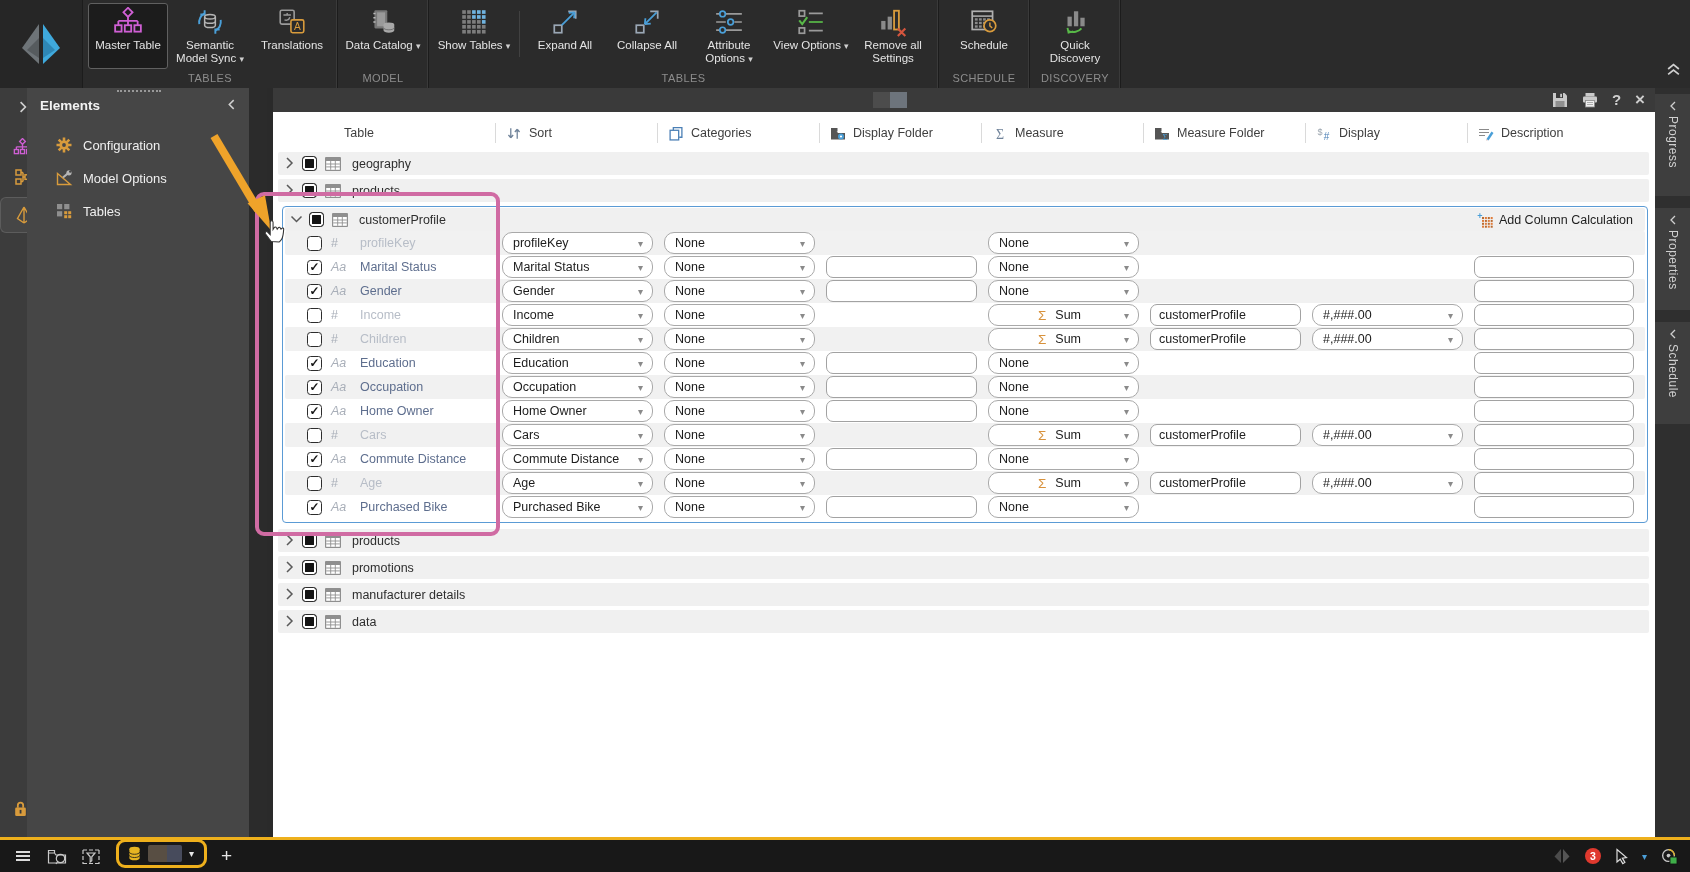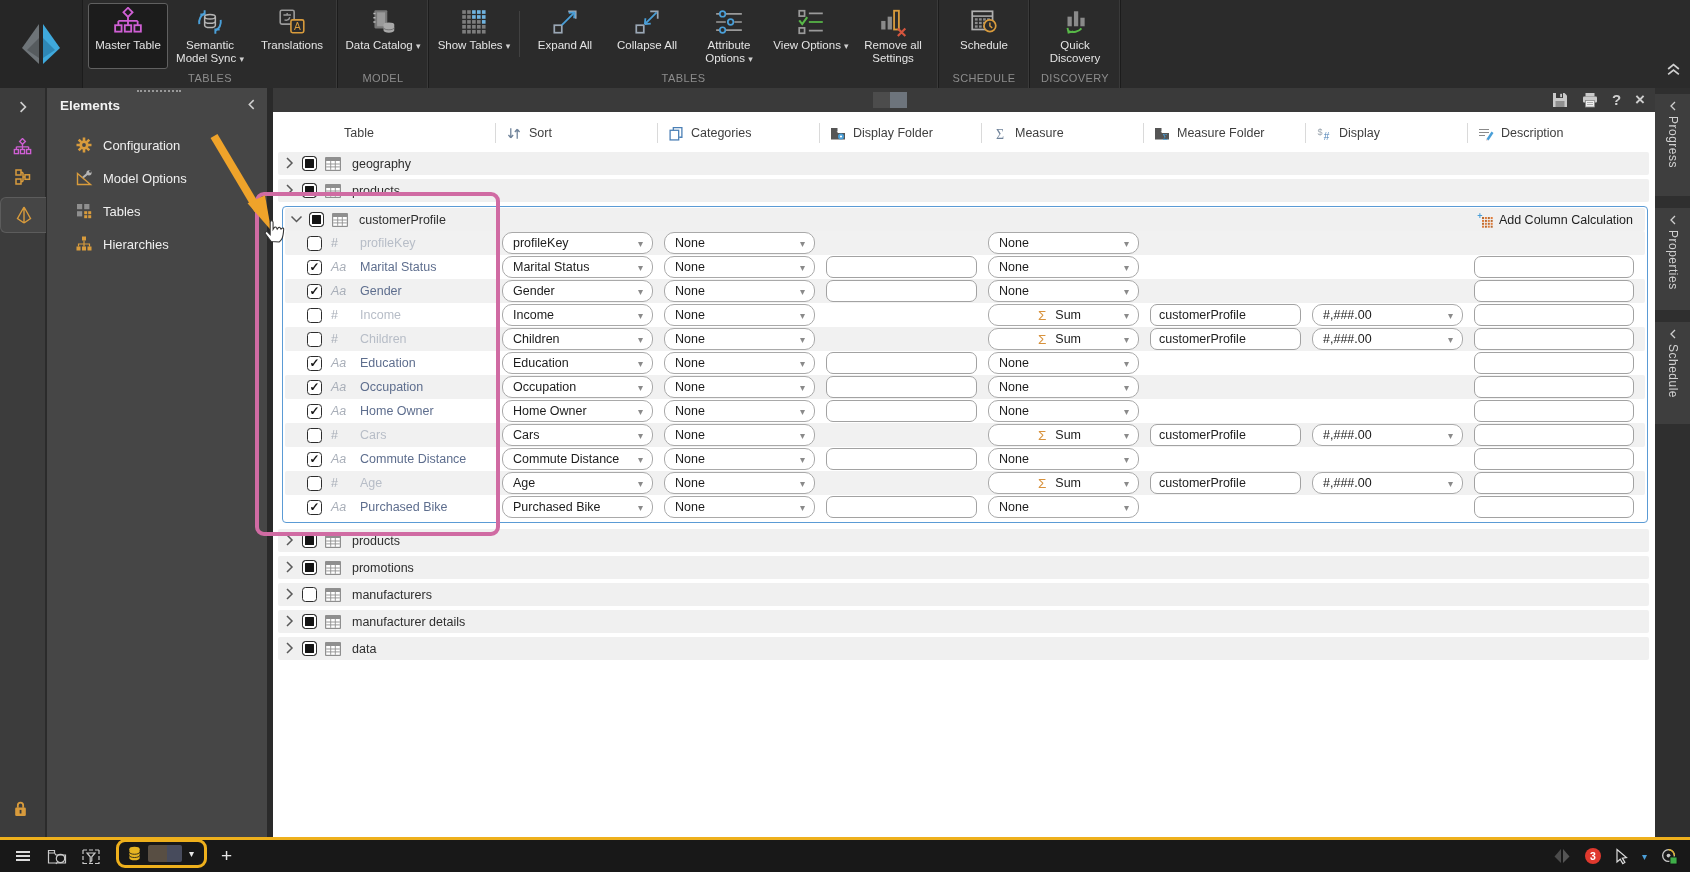--- a/index.html
+++ b/index.html
@@ -23,21 +23,21 @@
   .ribbon-collapse{position:absolute;right:9px;top:62px;z-index:5}
 
   
   .icon-strip{position:absolute;left:0;top:88px;width:45px;bottom:35px;background:#3c3c3c}
   .rail-btn{width:45px;height:28px;display:flex;align-items:center;justify-content:center;color:#cfcfcf}
   .rail-tab{width:45px;height:34px;display:flex;align-items:center;justify-content:center}
   .rail-tab.selected{background:#464646;border-top:1px solid #5c5c5c;border-bottom:1px solid #5c5c5c;border-left:1px solid #5c5c5c;border-radius:6px 0 0 6px}
   .rail-lock{position:absolute;left:13px;bottom:16px}
 
   
-  .left-panel{position:absolute;left:47px;top:88px;width:222px;bottom:35px;background:#464646;color:#eee}
+  .left-panel{position:absolute;left:27px;top:88px;width:222px;bottom:35px;background:#464646;color:#eee}
   .panel-header{height:30px;display:flex;align-items:center;justify-content:space-between;padding:2px 12px 0 13px;
                 font-size:13.5px;font-weight:700;color:#f2f2f2}
   .panel-grip{position:absolute;left:90px;top:2px;width:44px;border-top:2px dotted #bdbdbd;opacity:.7}
   .panel-collapse{color:#cfcfcf}
   .panel-items{padding-top:8px}
   .panel-item{height:30px;margin:1px 5px;display:flex;align-items:center;gap:10px;padding-left:22px;font-size:13px;
               border:1px solid transparent;border-radius:3px;color:#efefef}
   .panel-item.selected{background:#343434;border-color:#7a7a7a}
   .panel-item .icon svg{width:18px;height:18px}
 
@@ -417,34 +417,20 @@
             <g fill="#d89b3c">
               <rect x="9.2" y="9.2" width="3" height="3"></rect>
               <rect x="13.2" y="9.2" width="3" height="3"></rect>
               <rect x="9.2" y="13.2" width="3" height="3"></rect>
               <rect x="13.2" y="13.2" width="3" height="3"></rect>
             </g>
           </svg>
         </span>
         <span>Tables</span>
       </div>
-      <div class="panel-item">
-        <span class="icon" style="width:18px;height:18px">
-          <svg viewBox="0 0 18 18">
-            <g fill="#d89b3c">
-              <rect x="7" y="1.5" width="4" height="4"></rect>
-              <rect x="1.5" y="11.5" width="4" height="4"></rect>
-              <rect x="7" y="11.5" width="4" height="4"></rect>
-              <rect x="12.5" y="11.5" width="4" height="4"></rect>
-            </g>
-            <path d="M9 5.5V9M3.5 11.5V9h11v2.5M9 9v2.5" stroke="#d89b3c" fill="none" stroke-width="1.2"></path>
-          </svg>
-        </span>
-        <span>Hierarchies</span>
-      </div>
     </div>
 </div>
 
 <div class="splitter"></div>
 
 <div class="content">
   <div class="content-toolbar">
     <div class="dock-squares">
         <b></b>
         <b></b>
@@ -1094,35 +1080,20 @@
             </svg></span>
           <span class="cb filled"></span>
           <span class="icon" style="width:16px;height:14px">
             <svg viewBox="0 0 16 14">
               <rect x="0" y="0" width="16" height="14" rx="1" fill="#8f8f8f"></rect>
               <rect x="1.2" y="4" width="13.6" height="8.8" fill="#fff"></rect>
               <path d="M1.2 7h13.6M1.2 9.9h13.6M5.7 4v8.8M10.3 4v8.8" stroke="#8f8f8f" stroke-width=".9"></path>
             </svg>
           </span>
           <span class="name">promotions</span>
-          <span class="spacer"></span>
-        </div>
-        <div class="band">
-          <span class="chev"><svg width="9" height="12" viewBox="0 0 8 12" fill="none" stroke="#5a5a5a" stroke-width="1.5">
-              <path d="M1.5 1l5 5-5 5"></path>
-            </svg></span>
-          <span class="cb "></span>
-          <span class="icon" style="width:16px;height:14px">
-            <svg viewBox="0 0 16 14">
-              <rect x="0" y="0" width="16" height="14" rx="1" fill="#8f8f8f"></rect>
-              <rect x="1.2" y="4" width="13.6" height="8.8" fill="#fff"></rect>
-              <path d="M1.2 7h13.6M1.2 9.9h13.6M5.7 4v8.8M10.3 4v8.8" stroke="#8f8f8f" stroke-width=".9"></path>
-            </svg>
-          </span>
-          <span class="name">manufacturers</span>
           <span class="spacer"></span>
         </div>
         <div class="band">
           <span class="chev"><svg width="9" height="12" viewBox="0 0 8 12" fill="none" stroke="#5a5a5a" stroke-width="1.5">
               <path d="M1.5 1l5 5-5 5"></path>
             </svg></span>
           <span class="cb filled"></span>
           <span class="icon" style="width:16px;height:14px">
             <svg viewBox="0 0 16 14">
               <rect x="0" y="0" width="16" height="14" rx="1" fill="#8f8f8f"></rect>

